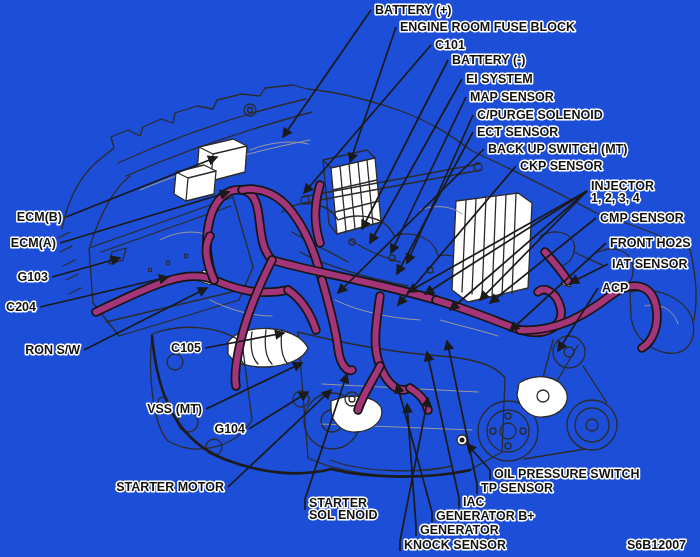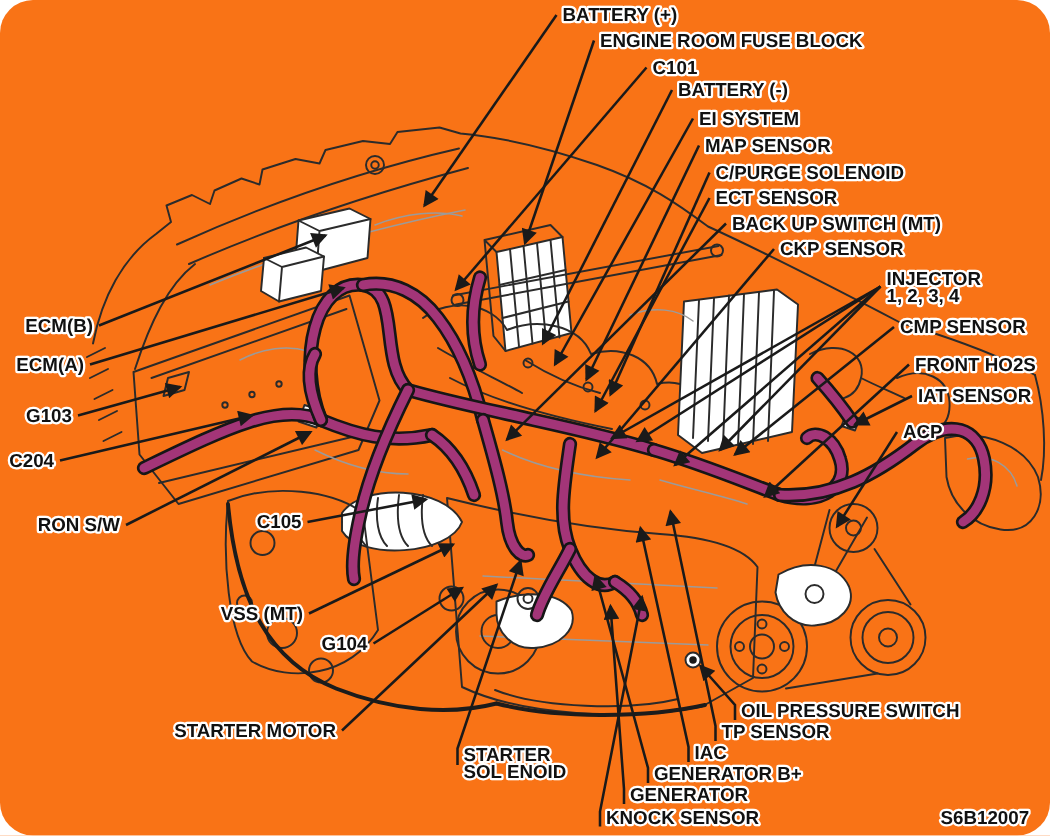--- a/index.html
+++ b/index.html
@@ -1,17 +1,17 @@
 <!DOCTYPE html>
 <html><head>
 <meta charset="utf-8">
 <style>
   html,body{margin:0;padding:0;background:#ffffff;}
-  .stage{position:relative;width:700px;height:557px;background:#f97316;overflow:hidden;
-         font-family:"Liberation Sans",sans-serif;border-radius:22px;}
+  .stage{position:relative;width:700px;height:557px;background:#1d4ed8;overflow:hidden;
+         font-family:"Liberation Sans",sans-serif;}
   svg{display:block}
   .e{fill:none;stroke:#2b2b2b;stroke-width:1.3;stroke-linejoin:round;stroke-linecap:round}
   .ef{fill:#ffffff;stroke:#2b2b2b;stroke-width:1.3;stroke-linejoin:round}
   .g{fill:none;stroke:#9b9b9b;stroke-width:1;stroke-linecap:round}
   .thick{fill:none;stroke:#1c1c1c;stroke-width:2.6;stroke-linecap:round}
   .hzo{fill:none;stroke:#161616;stroke-width:9.5;stroke-linecap:round;stroke-linejoin:round}
   .hz{fill:none;stroke-width:6;stroke-linecap:round;stroke-linejoin:round}
   .leader{fill:none;stroke:#1a1a1a;stroke-width:1.7}
   .lbl{font:700 12.5px "Liberation Sans",sans-serif;fill:#111;
        paint-order:stroke;stroke:#ffffff;stroke-width:3px;stroke-linejoin:round}

